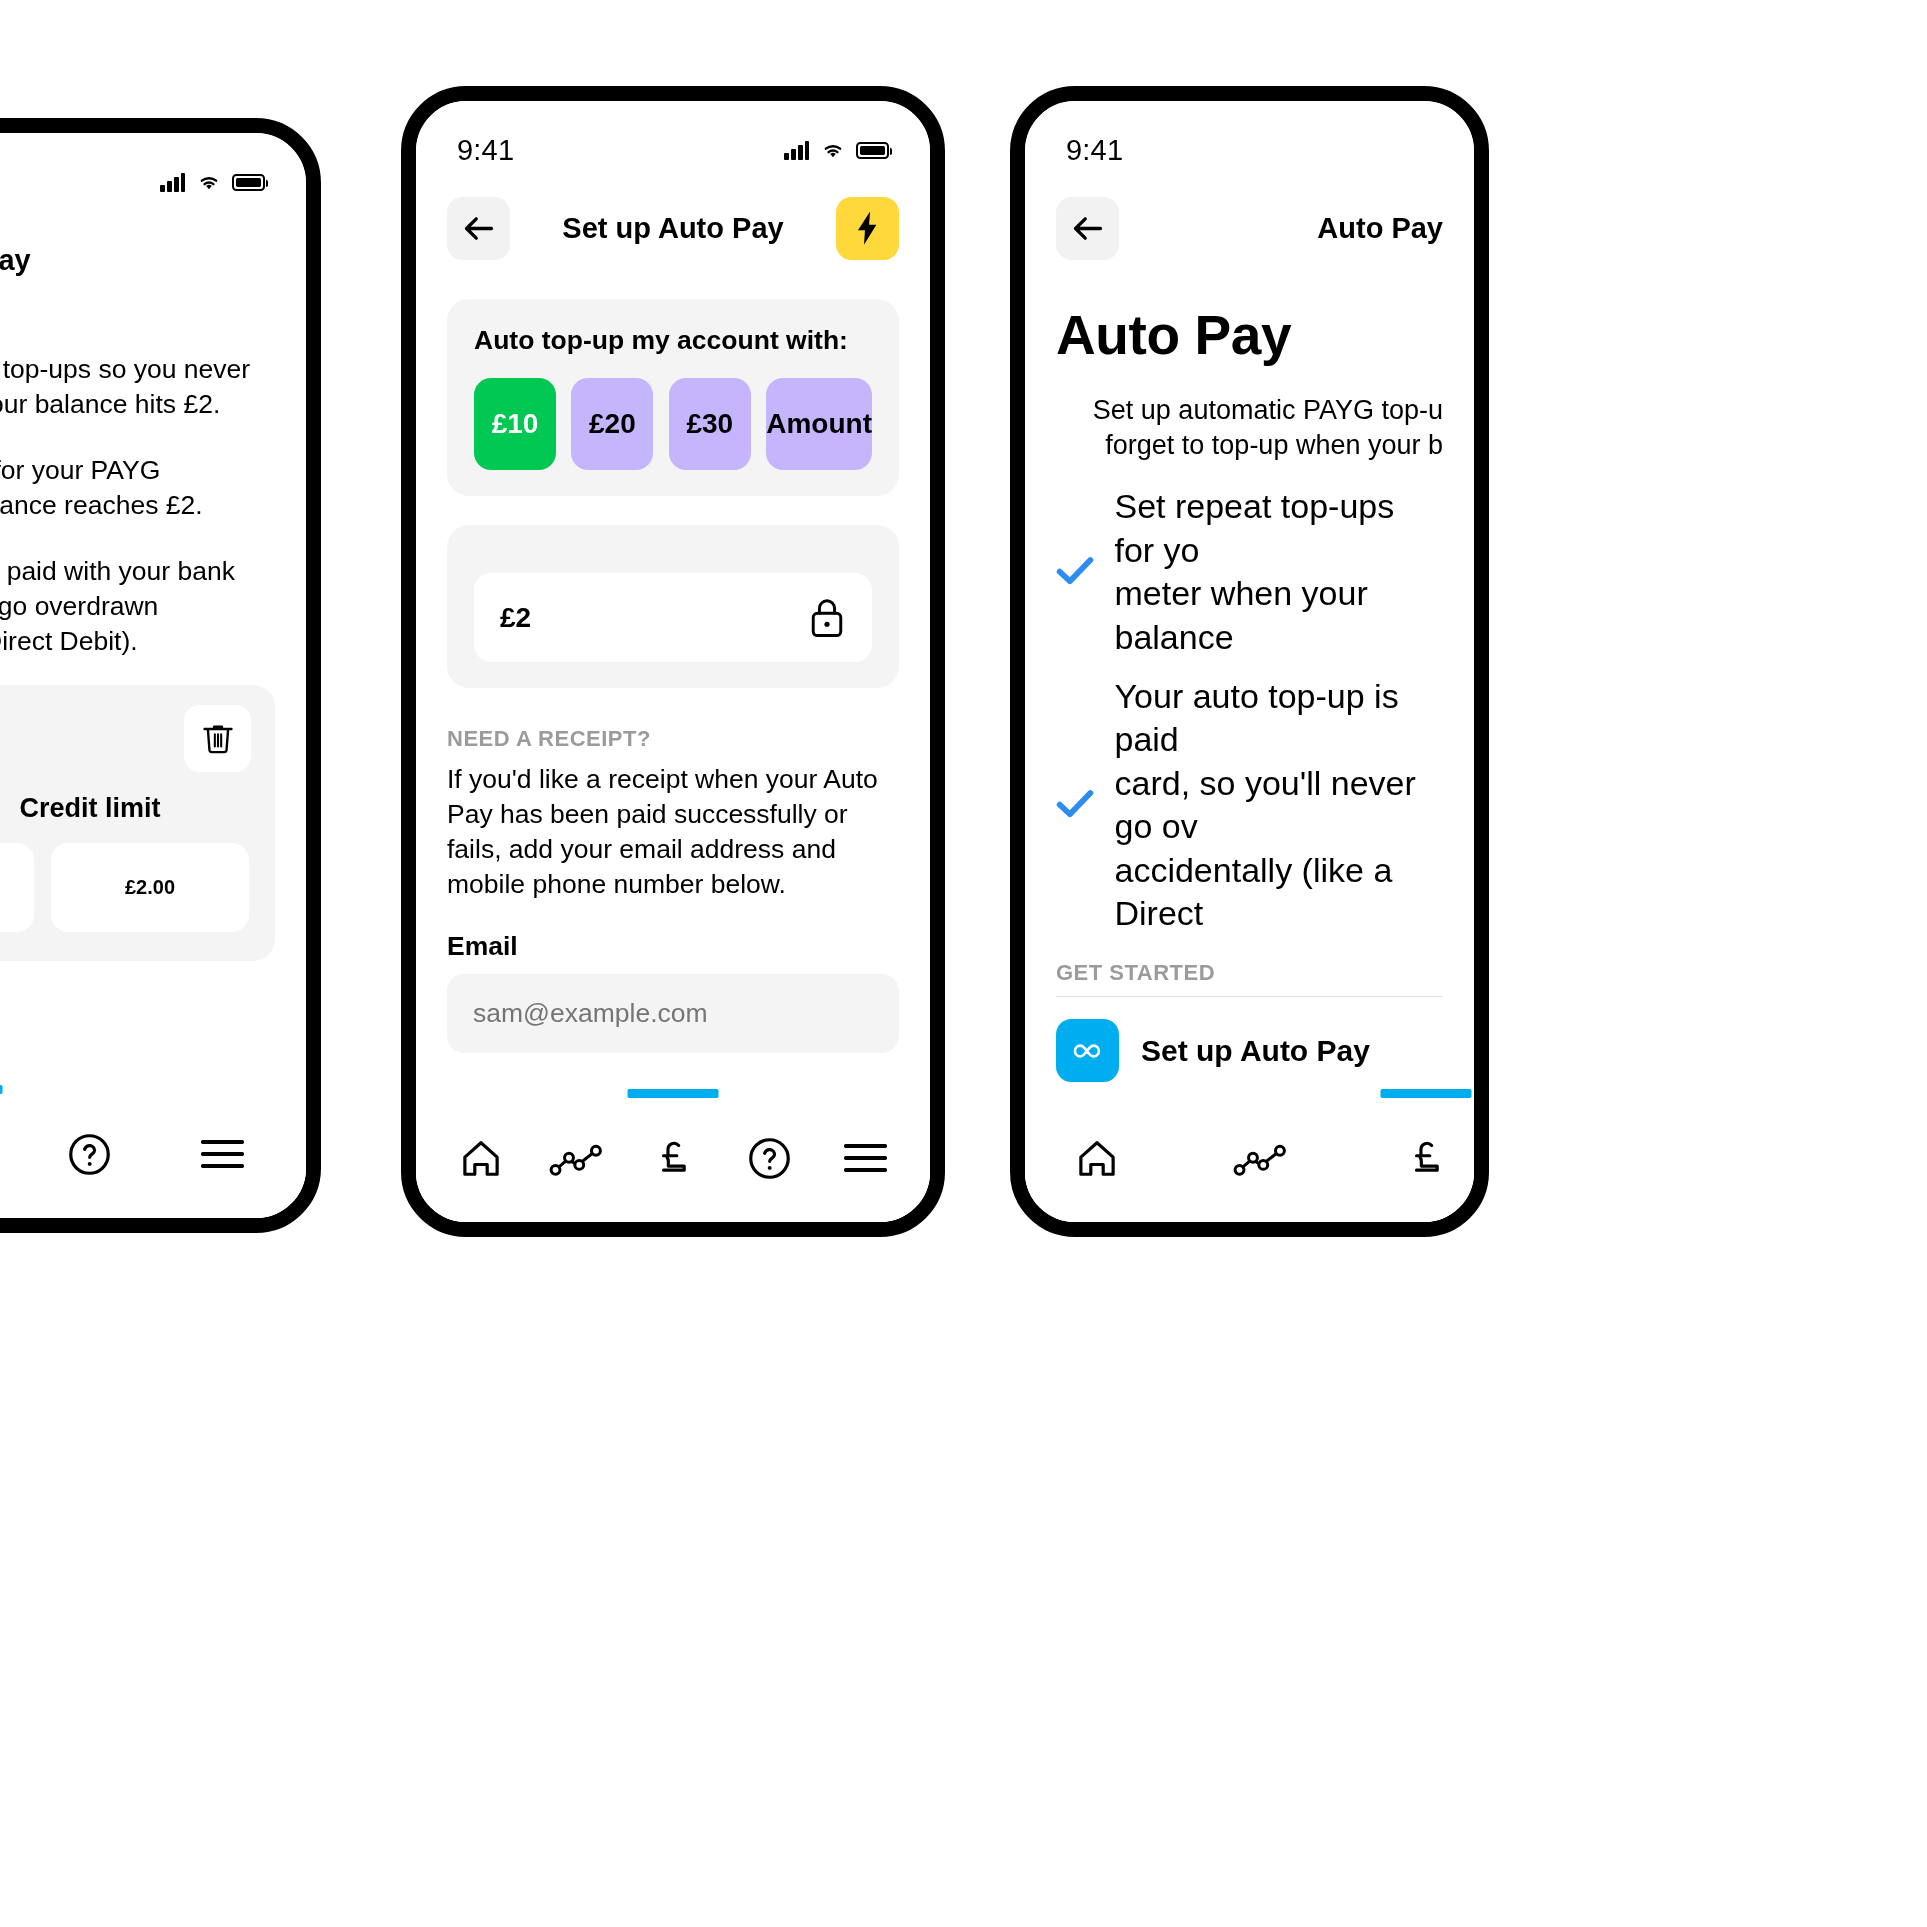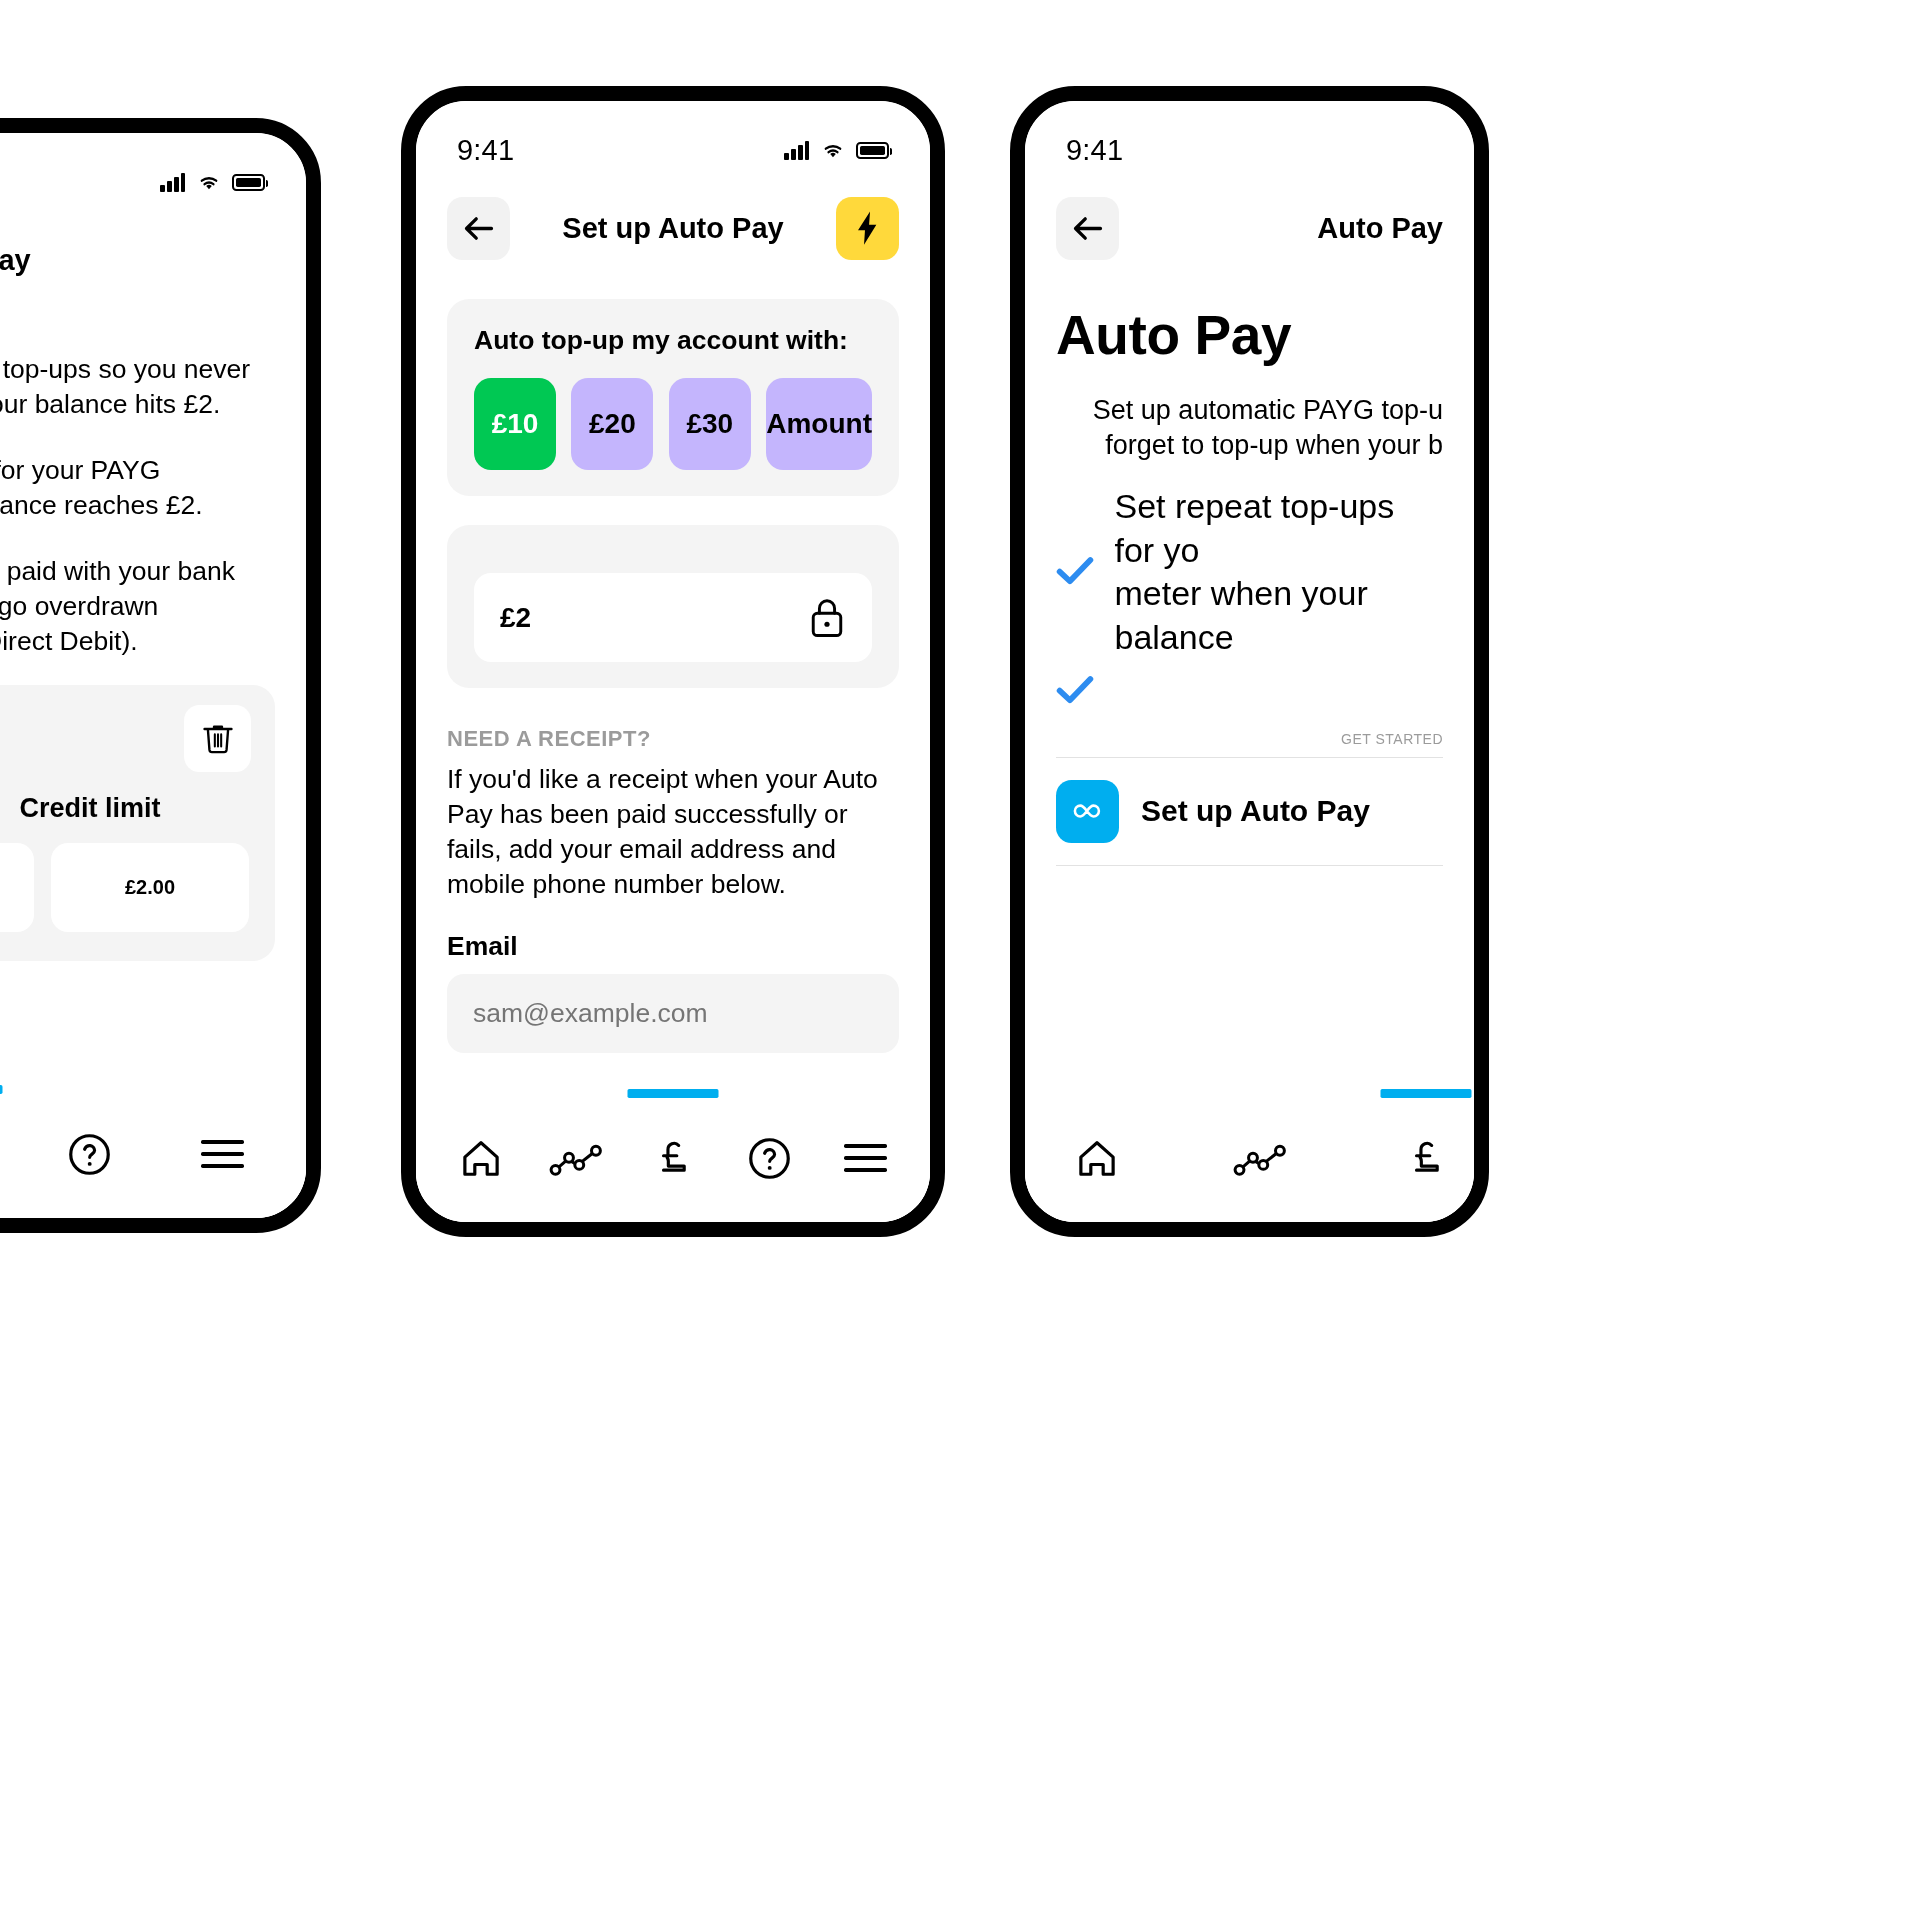--- a/index.html
+++ b/index.html
@@ -110,21 +110,21 @@
   .burger { display:flex; flex-direction:column; gap:7.7px; }
   .burger i { display:block; width:43px; height:4.3px; background:#000; border-radius:1.7px; }
 
   
   .bigtitle { font-size: 55px; font-weight:700; color:#000; margin-top: 33px; letter-spacing:-0.4px; }
   .intro { margin-top: 26px; font-size: 27px; line-height:1.3; color:#000;text-align:right; }
   .bullets { margin-top: 22px; }
   .bullet { display:flex; gap: 20.5px; align-items:center; margin-bottom: 15.4px; }
   .check { flex:none; width:38px; }
   .btext { font-size: 34px; line-height:1.28; color:#000; }
-  .section-eyebrow { margin-top: 24px; font-size:14px; font-weight:400; letter-spacing:0.5px; color:#9b9b9b;text-align:right; }
+  .section-eyebrow { margin-top: 24px; font-size:22px; font-weight:700; letter-spacing:0.5px; color:#9b9b9b; }
   .listrow { display:flex; align-items:center; gap: 22px; padding: 22px 0;
              border-top:1.7px solid #e2e2e2; border-bottom:1.7px solid #e2e2e2; margin-top:10.3px; }
   .tile { width:63px; height:63px; border-radius:15.4px; background:#00AEEF;
           display:flex; align-items:center; justify-content:center; flex:none; }
   .listlabel { font-size:30px; font-weight:700; color:#000; }
 
   
   .p1-body { padding: 0 31px; }
   .p1-card { background:#f4f4f4; border-radius:22px; margin-top: 26px; padding: 22px 26px 29px 26px; position:relative; }
   .p1-trash { position:absolute; right:24px; top:20.5px; width:67px; height:67px;
@@ -357,20 +357,25 @@
             <span>Set repeat top-ups for yo</span><br>
             <span>meter when your balance</span>
           </span>
         </div>
         <div class="bullet">
           <span class="check">
             <svg width="38" height="29" viewBox="0 0 22 17">
                   <path d="M2 9.2l6 5.6L20 2.4" stroke="#2D8CF0" stroke-width="3.4" fill="none" stroke-linecap="round" stroke-linejoin="round"></path>
                 </svg>
           </span>
+          <span class="btext">
+            <span>Your auto top-up is paid</span><br>
+            <span>card, so you'll never go ov</span><br>
+            <span>accidentally (like a Direct</span>
+          </span>
         </div>
       </div>
 
       <div class="section-eyebrow">GET STARTED</div>
       <div class="listrow">
         <span class="tile">
           <svg width="39" height="22" viewBox="0 0 26 14">
             <path d="M8.2 3.4a3.6 3.6 0 100 7.2c3.6 0 5.2-7.2 8.8-7.2a3.6 3.6 0 110 7.2c-3.6 0-5.2-7.2-8.8-7.2z" stroke="#ffffff" stroke-width="1.7" fill="none"></path>
           </svg>
         </span>

